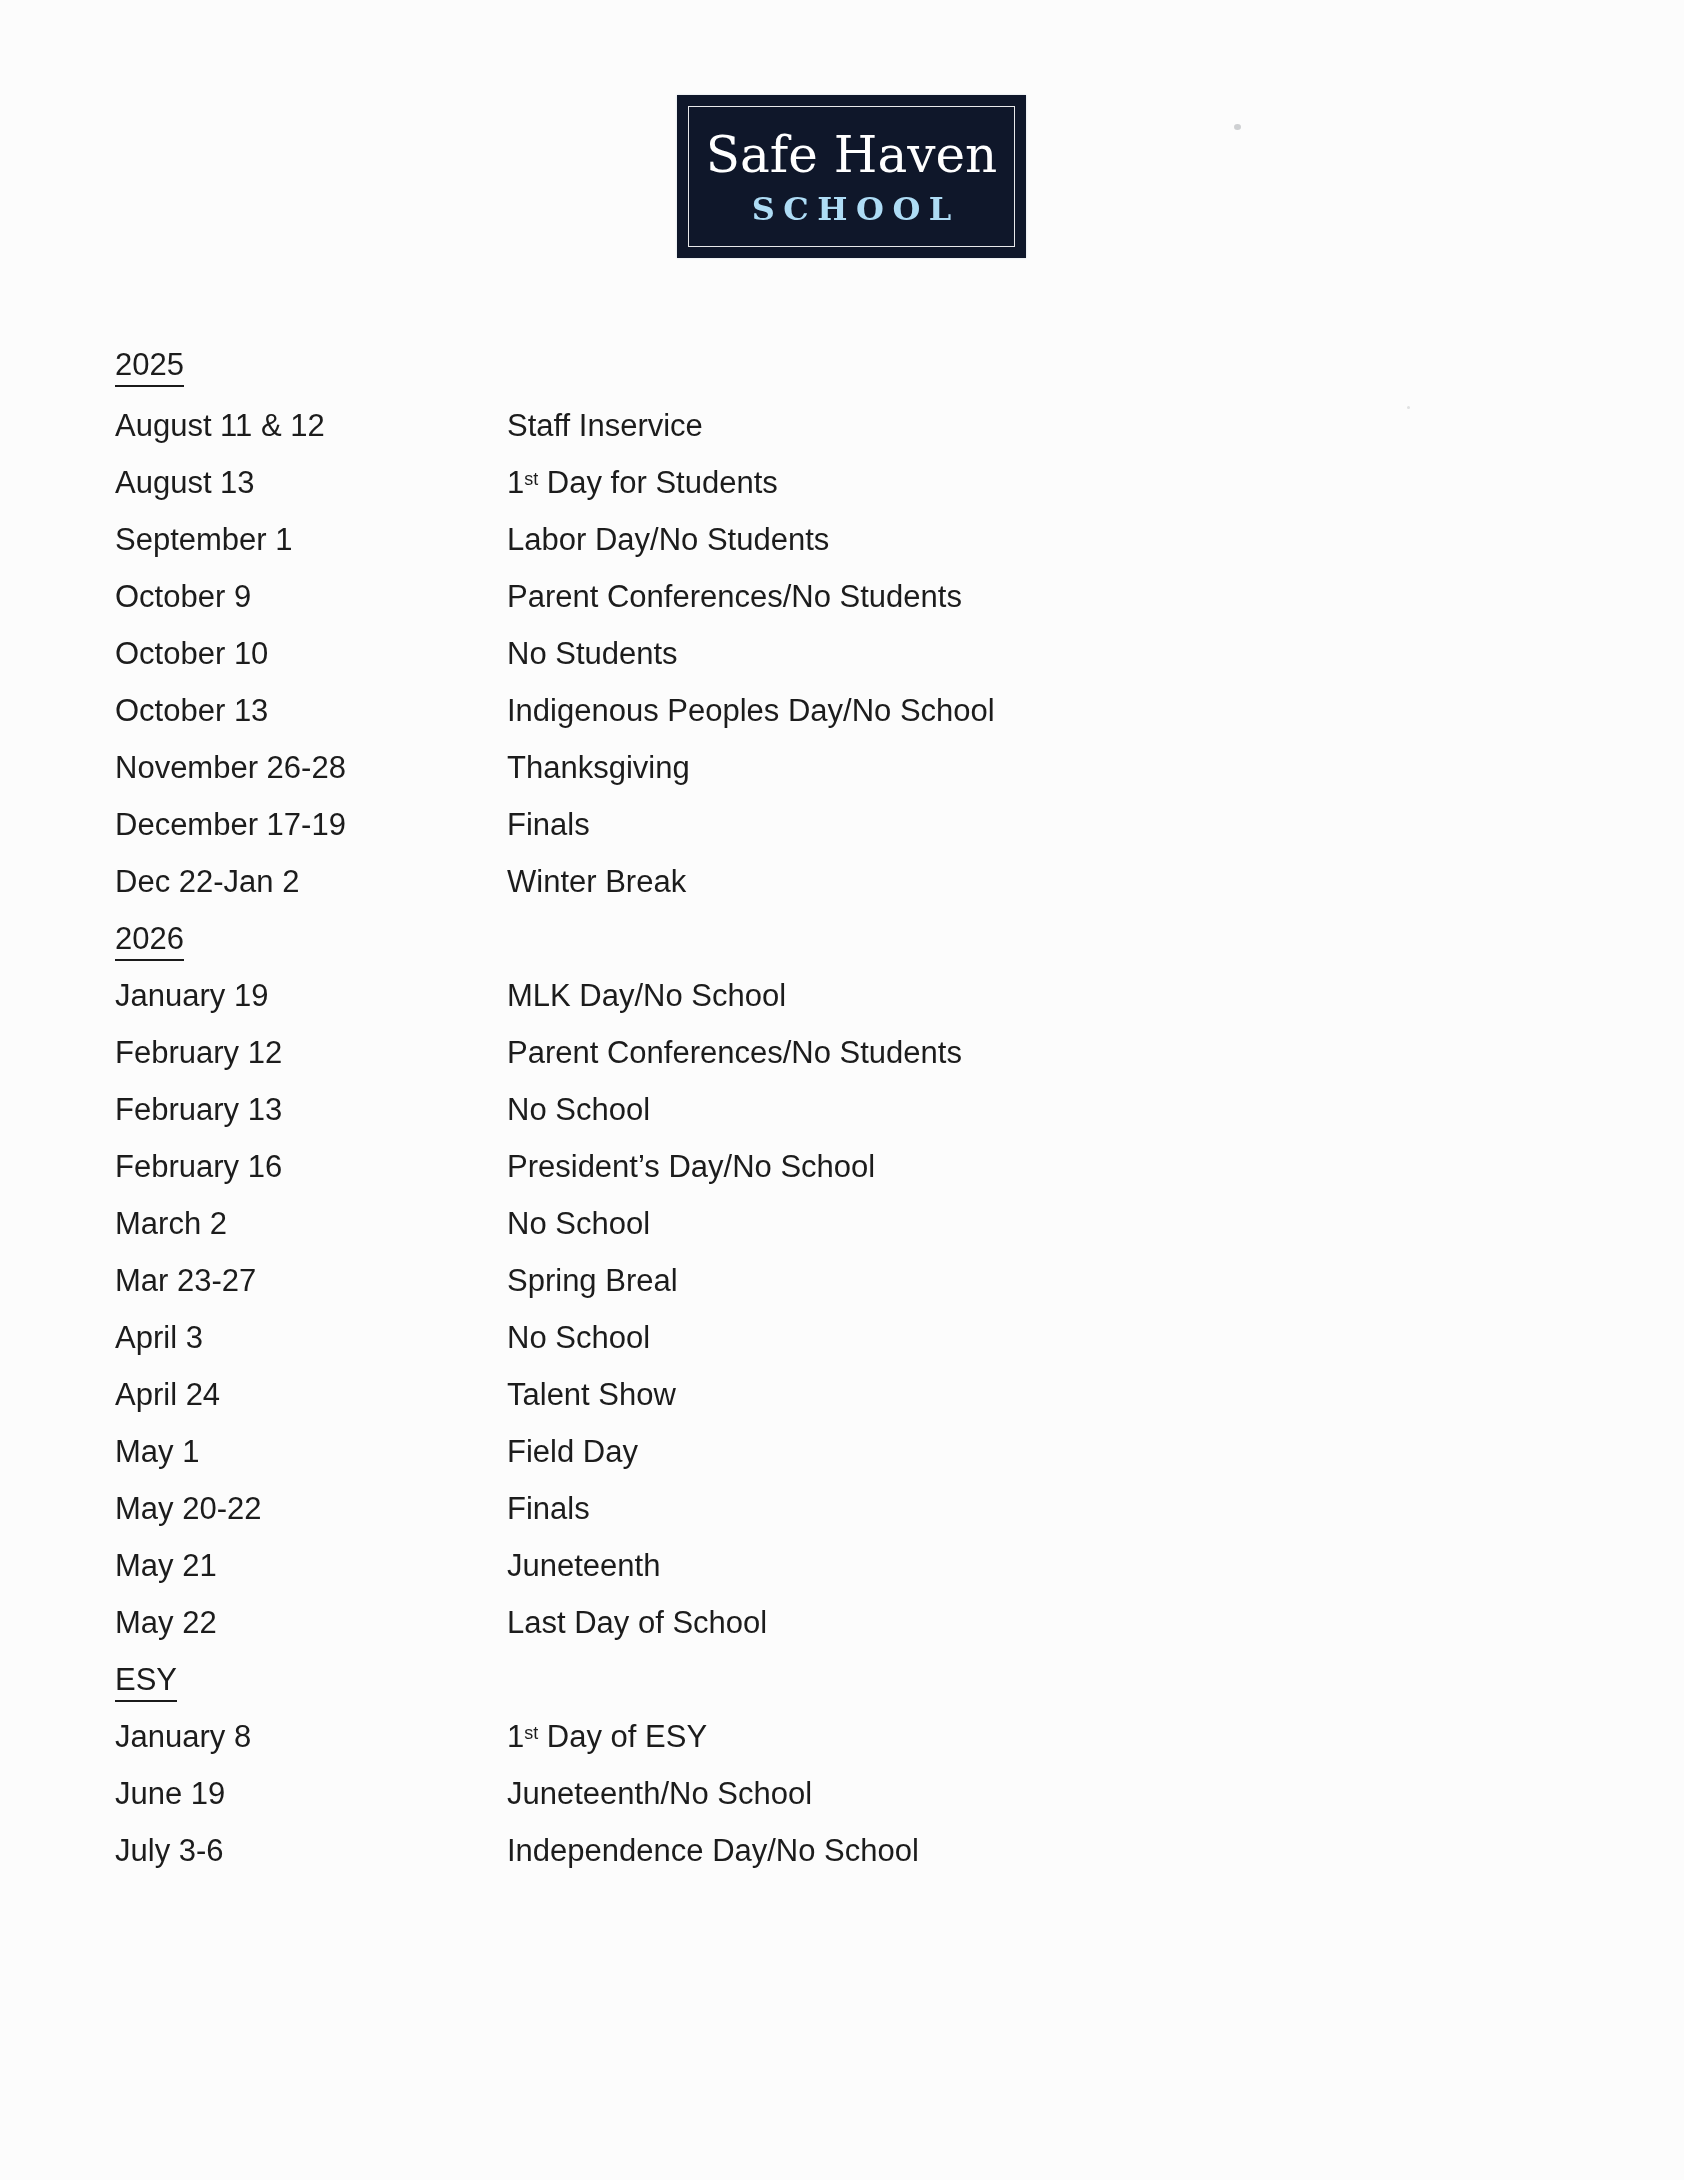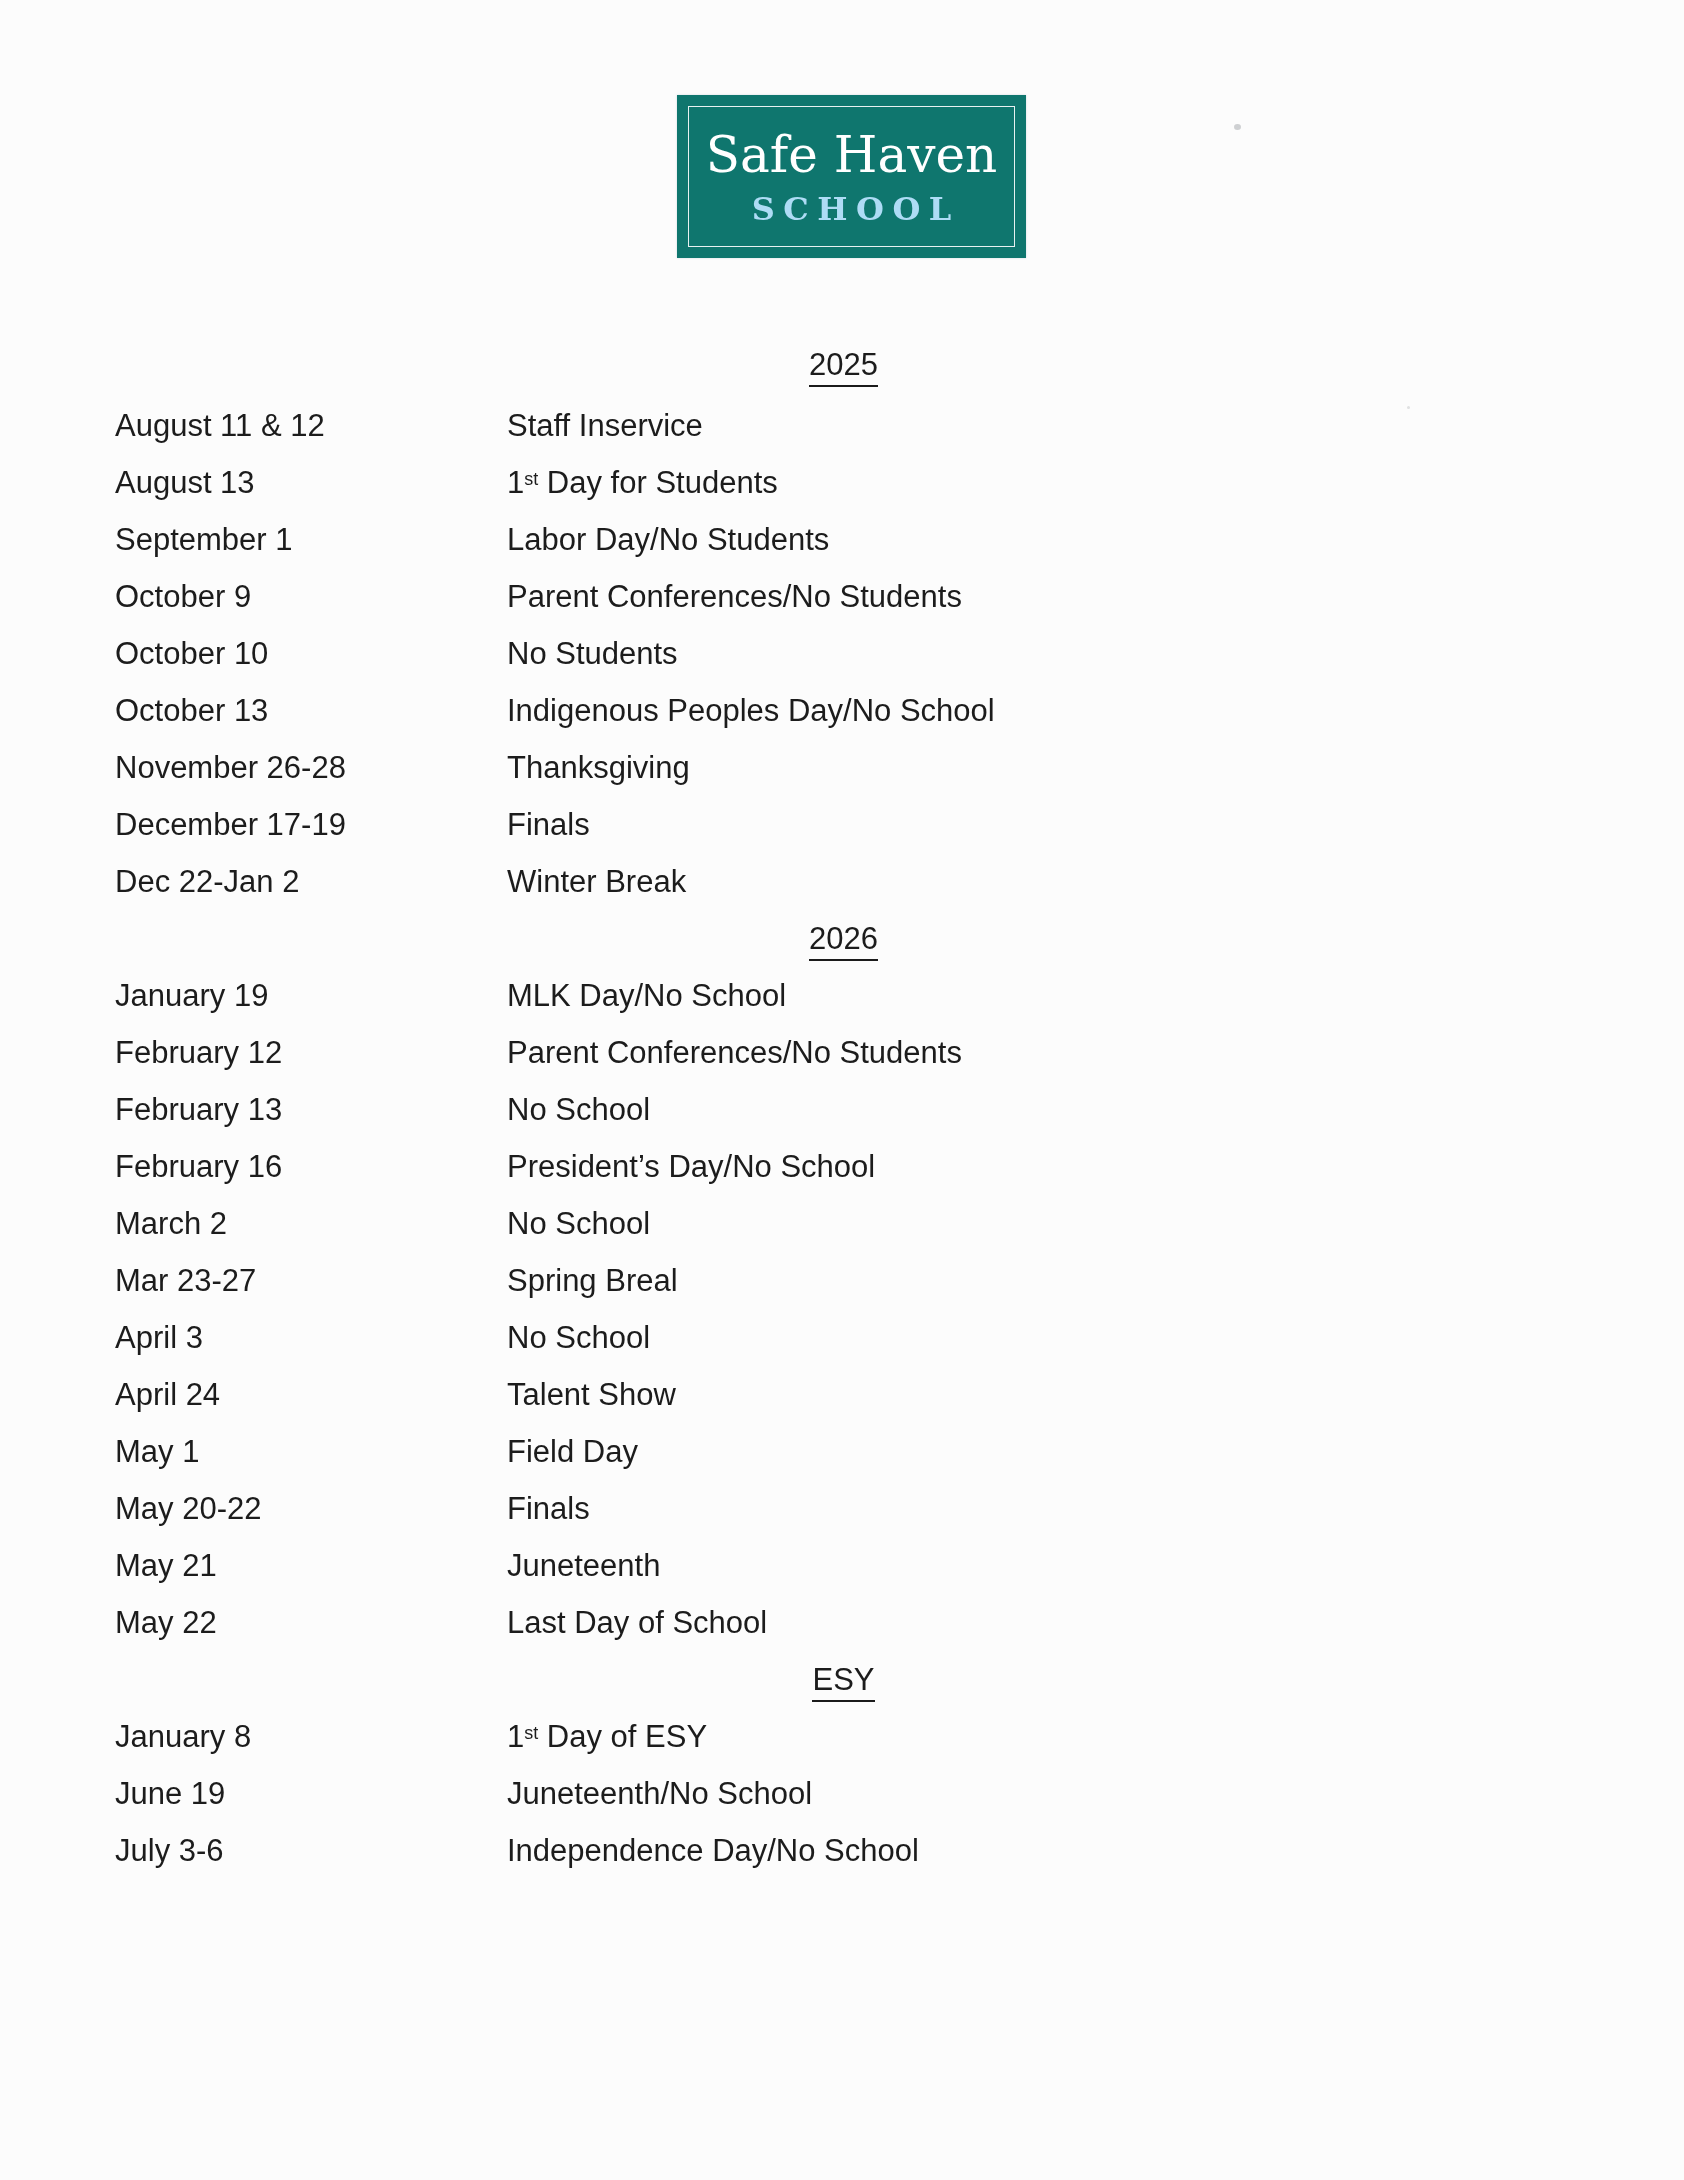--- a/index.html
+++ b/index.html
@@ -56,21 +56,20 @@
   .calendar {
     position: absolute;
     left: 115px;
     top: 346px;
     width: 1457px;
     font-size: 31px;
     line-height: 37px;
   }
   .section-header {
     height: 57px;
-    text-align: center;
   }
   .section-header.first {
     height: 61px;
   }
   .underlined {
     display: inline-block;
     border-bottom: 2.6px solid #1b1b1b;
     padding-bottom: 1.7px;
   }
   .cal-row {
@@ -95,21 +94,21 @@
     position: absolute;
     background: #8a8f93;
     border-radius: 50%;
   }
   .speck-1 { left: 1234px; top: 124px; width: 6.8px; height: 6px; opacity: 0.4; }
   .speck-2 { left: 1407px; top: 406px; width: 3.4px; height: 3.4px; opacity: 0.25; }
 </style>
 </head>
 <body style="color: rgb(28, 28, 28);">
 
-<div class="logo" style="background: #0f766e;">
+<div class="logo" style="background: #0f172a;">
   <div class="logo-border"></div>
   <div class="logo-title" style="color: rgb(255, 255, 255);">Safe Haven</div>
   <div class="logo-subtitle" style="color: rgb(174, 220, 245); font-weight: bold;">SCHOOL</div>
 </div>
 
 <div class="speck speck-1"></div>
 <div class="speck speck-2"></div>
 
 <div class="calendar">
     <div class="section-header first"><span class="underlined">2025</span></div>

